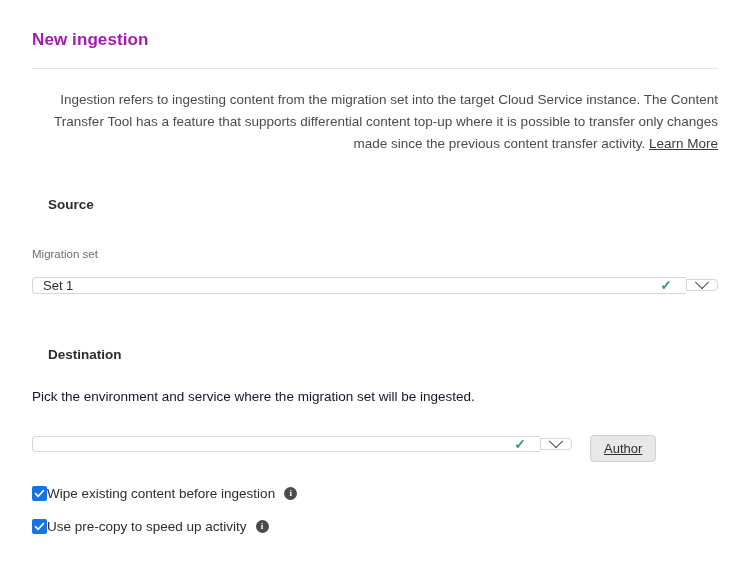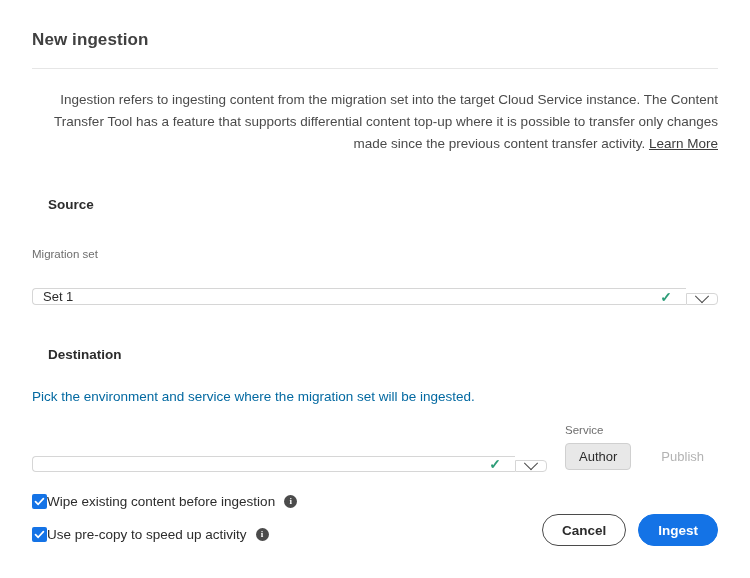--- a/index.html
+++ b/index.html
@@ -21,21 +21,21 @@
     width: 750px;
     height: 578px;
     box-sizing: border-box;
     padding: 0 32px;
   }
 
   
   .dialog-title {
     font-size: 17px;
     font-weight: bold;
-    color: #404040;
+    color: #a21caf;
     letter-spacing: .1px;
     margin: 0;
     padding-top: 30px;
   }
   .title-divider {
     height: 1px;
     background: #e6e6e6;
     margin-top: 18px;
   }
 
@@ -58,39 +58,39 @@
   
   .section-heading {
     font-size: 13.5px;
     font-weight: bold;
     color: #2c2c2c;
     margin: 16px;
     padding-top: 26px;
   }
   .section-sub {
     font-size: 13.5px;
-    color: #0369a1;
+    color: #0f172a;
     margin: 0;
     padding-top: 11px;
   }
 
   
   .field-label {
     font-size: 11.5px;
     color: #6e6e6e;
     margin: 0;
     padding-bottom: 5px;
   }
 
   
   .field-block { padding-top: 20px; }
 
   .combobox {
     display: flex;
-    align-items: flex-end;
+    align-items: center;
     height: 40px;
     width: 100%;
   }
   .combobox .cb-input {
     flex: 1 1 auto;
     border: 1px solid #d6d6d6;
     border-right: none;
     border-radius: 4px 0 0 4px;
     background: #ffffff;
     display: flex;
@@ -134,22 +134,23 @@
     align-items: flex-end;
     padding-top: 20px;
     gap: 18px;
   }
   .env-col { width: 540px; }
   .svc-col { flex: 0 0 auto; }
 
   .segmented {
     display: flex;
     align-items: center;
-    gap: 16px;
+    gap: 23px;
     height: 31px;
+    text-decoration: underline;
   }
   .seg-btn {
     font-size: 13px;
     font-family: "Liberation Sans", sans-serif;
     padding: 5px 13px;
     border-radius: 4px;
     cursor: pointer;
     background: transparent;
     border: 1px solid transparent;
     color: #b3b3b3;
@@ -266,24 +267,22 @@
           <span class="cb-value" placeholder=""></span>
           <span class="cb-check">✓</span>
         </div>
         <div class="cb-button">
           <span class="chevron"></span>
         </div>
       </div>
     </div>
 
     <div class="svc-col">
-      <div class="field-label">Service</div>
       <div class="segmented">
         <button class="seg-btn selected">Author</button>
-        <button class="seg-btn">Publish</button>
       </div>
     </div>
   </div>
 
   <div class="check-row">
     <span class="checkbox">
       <svg width="11" height="11" viewBox="0 0 11 11" aria-hidden="true">
           <path d="M1.5 5.6 L4.2 8.3 L9.4 2.6" stroke="#ffffff" stroke-width="1.7" fill="none" stroke-linecap="round" stroke-linejoin="round"></path>
         </svg>
     </span>
@@ -294,18 +293,14 @@
   <div class="check-row second">
     <span class="checkbox">
       <svg width="11" height="11" viewBox="0 0 11 11" aria-hidden="true">
           <path d="M1.5 5.6 L4.2 8.3 L9.4 2.6" stroke="#ffffff" stroke-width="1.7" fill="none" stroke-linecap="round" stroke-linejoin="round"></path>
         </svg>
     </span>
     <span class="check-label">Use pre-copy to speed up activity</span>
     <span class="info-icon">i</span>
   </div>
 
-  <div class="footer">
-    <button class="btn btn-cancel">Cancel</button>
-    <button class="btn btn-ingest">Ingest</button>
-  </div>
 
 </div>
 
 </body></html>

